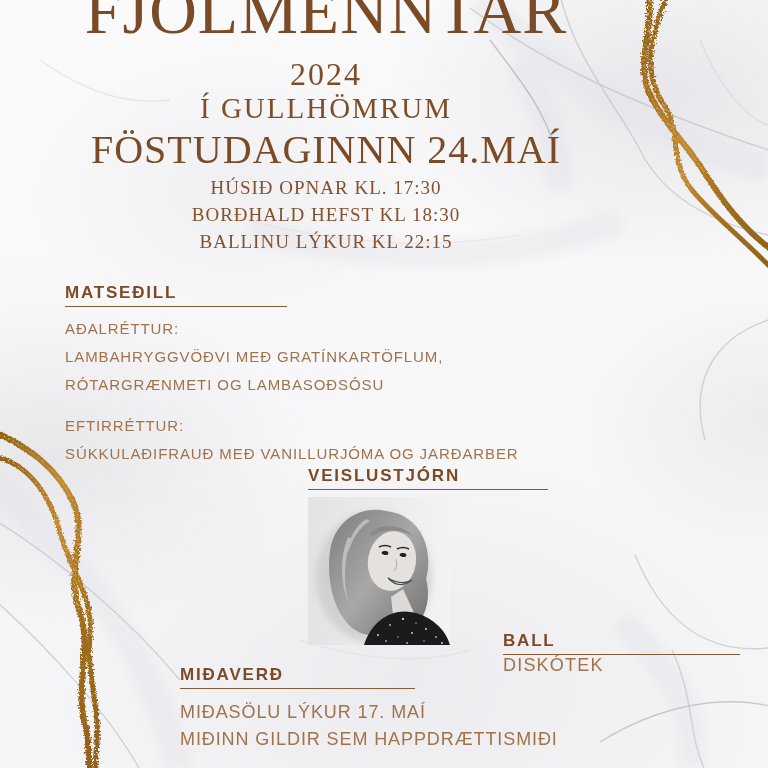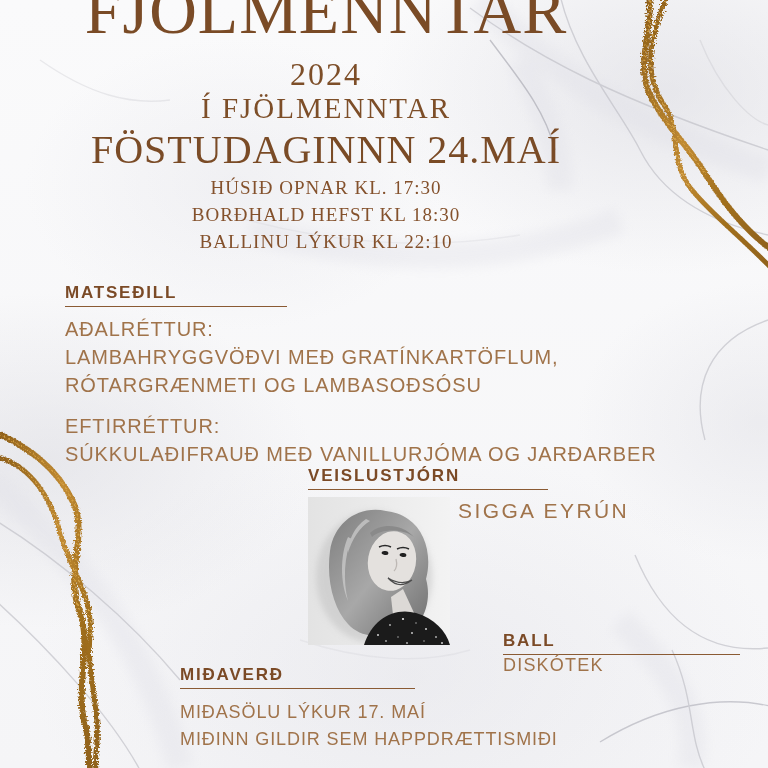--- a/index.html
+++ b/index.html
@@ -21,21 +21,21 @@
   .serif{font-family:"Liberation Serif","DejaVu Serif",serif;}
   .main-title{position:absolute;top:-27px;left:0;width:100%;font-size:66px;font-weight:400;
     letter-spacing:1px;color:#7a4b26;white-space:nowrap;}
   .year{position:absolute;top:56px;left:0;width:100%;font-size:32px;color:#7d4e28;letter-spacing:2px;}
   .venue{position:absolute;top:92px;left:0;width:100%;font-size:29px;color:#7d4e28;letter-spacing:2px;}
   .date-line{position:absolute;top:126px;left:0;width:100%;font-size:40px;color:#7a4b26;letter-spacing:1px;white-space:nowrap;}
   .sched{position:absolute;left:0;width:100%;font-size:19px;font-weight:400;color:#84512c;letter-spacing:1px;}
   
   .section-h{font-size:17px;font-weight:700;letter-spacing:1.8px;color:#7b4a26;}
   .h-underline{height:0;border-bottom:1.5px solid #8a5a33;margin-top:3px;}
-  .body-line{font-size:20px;letter-spacing:.9px;color:#a0734a;line-height:28px;white-space:nowrap;}
+  .body-line{font-size:15px;letter-spacing:.9px;color:#a0734a;line-height:28px;white-space:nowrap;}
   .menu-block{position:absolute;left:65px;top:283px;width:560px;}
   .menu-gap{height:13px;}
   .host-h{position:absolute;left:308px;top:466px;width:240px;}
   .photo-frame{position:absolute;left:308px;top:497px;width:142px;height:148px;overflow:hidden;}
   .host-name{position:absolute;left:458px;top:499px;font-size:21px;letter-spacing:2.4px;color:#a0734a;white-space:nowrap;}
   .ball-block{position:absolute;left:503px;top:631px;width:240px;}
   .ball-line{margin-top:0;font-size:18px;letter-spacing:1.2px;color:#a0734a;}
   .tickets-block{position:absolute;left:180px;top:665px;width:420px;}
   .tickets-lines{margin-top:10px;}
   .tickets-lines .body-line{font-size:18px;line-height:27px;}
@@ -100,25 +100,25 @@
       <path d="M-10,430 C28,446 58,468 74,504 C88,538 64,574 80,612 C92,646 74,692 86,728 C90,748 88,762 90,775" stroke="url(#gold)" stroke-width="6"></path>
       <path d="M-10,456 C26,460 50,494 60,532 C68,566 94,596 90,636 C86,674 102,714 96,752 C95,760 96,768 96,775" stroke="url(#gold)" stroke-width="5"></path>
       <path d="M-10,430 C28,446 58,468 74,504 C88,538 64,574 80,612" stroke="#d9a445" stroke-width="1.8" stroke-dasharray="2 3" opacity="0.85"></path>
       <path d="M-10,456 C26,460 50,494 60,532 C68,566 94,596 90,636" stroke="#e2b155" stroke-width="1.6" stroke-dasharray="2 4" opacity="0.8"></path>
     </g>
   </svg>
 
   <div class="header-col">
     <div class="main-title serif">FJÖLMENNTAR</div>
     <div class="year serif">2024</div>
-    <div class="venue serif">Í FJÖLMENNTAR</div>
+    <div class="venue serif">Í GULLHÖMRUM</div>
     <div class="date-line serif">FÖSTUDAGINNN 24.MAÍ</div>
     <div class="sched serif" style="top:177px">HÚSIÐ OPNAR KL. 17:30</div>
     <div class="sched serif" style="top:204px">BORÐHALD HEFST KL 18:30</div>
-    <div class="sched serif" style="top:231px">BALLINU LÝKUR KL 22:10</div>
+    <div class="sched serif" style="top:231px">BALLINU LÝKUR KL 22:15</div>
   </div>
 
   <div class="menu-block">
     <div class="section-h">MATSEÐILL</div>
     <div class="h-underline" style="width:222px"></div>
     <div style="height:8px"></div>
     <div class="body-line">AÐALRÉTTUR:</div>
     <div class="body-line">LAMBAHRYGGVÖÐVI MEÐ GRATÍNKARTÖFLUM,</div>
     <div class="body-line">RÓTARGRÆNMETI OG LAMBASOÐSÓSU</div>
     <div class="menu-gap"></div>
@@ -181,21 +181,20 @@
           <circle cx="128" cy="140" r="0.9" opacity="0.7"></circle>
         <circle cx="90" cy="140" r="0.8" opacity="0.6"></circle>
           <circle cx="104" cy="136" r="1" opacity="0.75"></circle>
         <circle cx="116" cy="144" r="0.8" opacity="0.6"></circle>
           <circle cx="78" cy="144" r="0.9" opacity="0.65"></circle>
         <circle cx="134" cy="146" r="1" opacity="0.8"></circle>
           <circle cx="99" cy="146" r="0.9" opacity="0.7"></circle>
       </g>
     </svg>
   </div>
-  <div class="host-name">SIGGA EYRÚN</div>
 
   <div class="ball-block">
     <div class="section-h">BALL</div>
     <div class="h-underline" style="width:237px"></div>
     <div class="ball-line">DISKÓTEK</div>
   </div>
 
   <div class="tickets-block">
     <div class="section-h">MIÐAVERÐ</div>
     <div class="h-underline" style="width:235px"></div>

